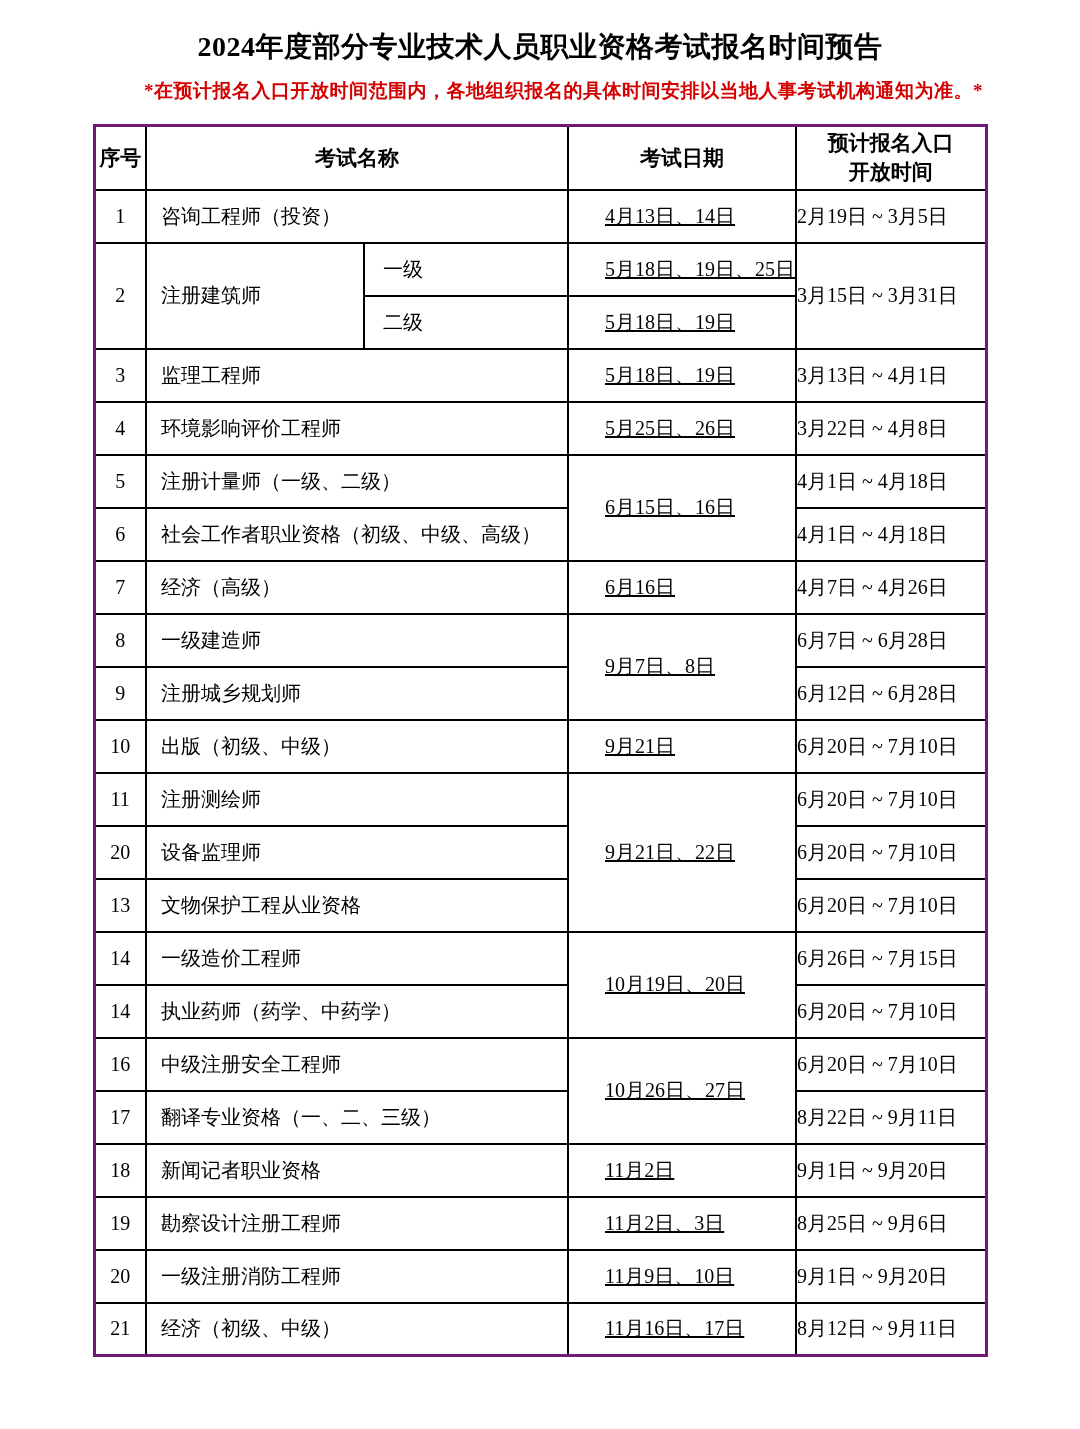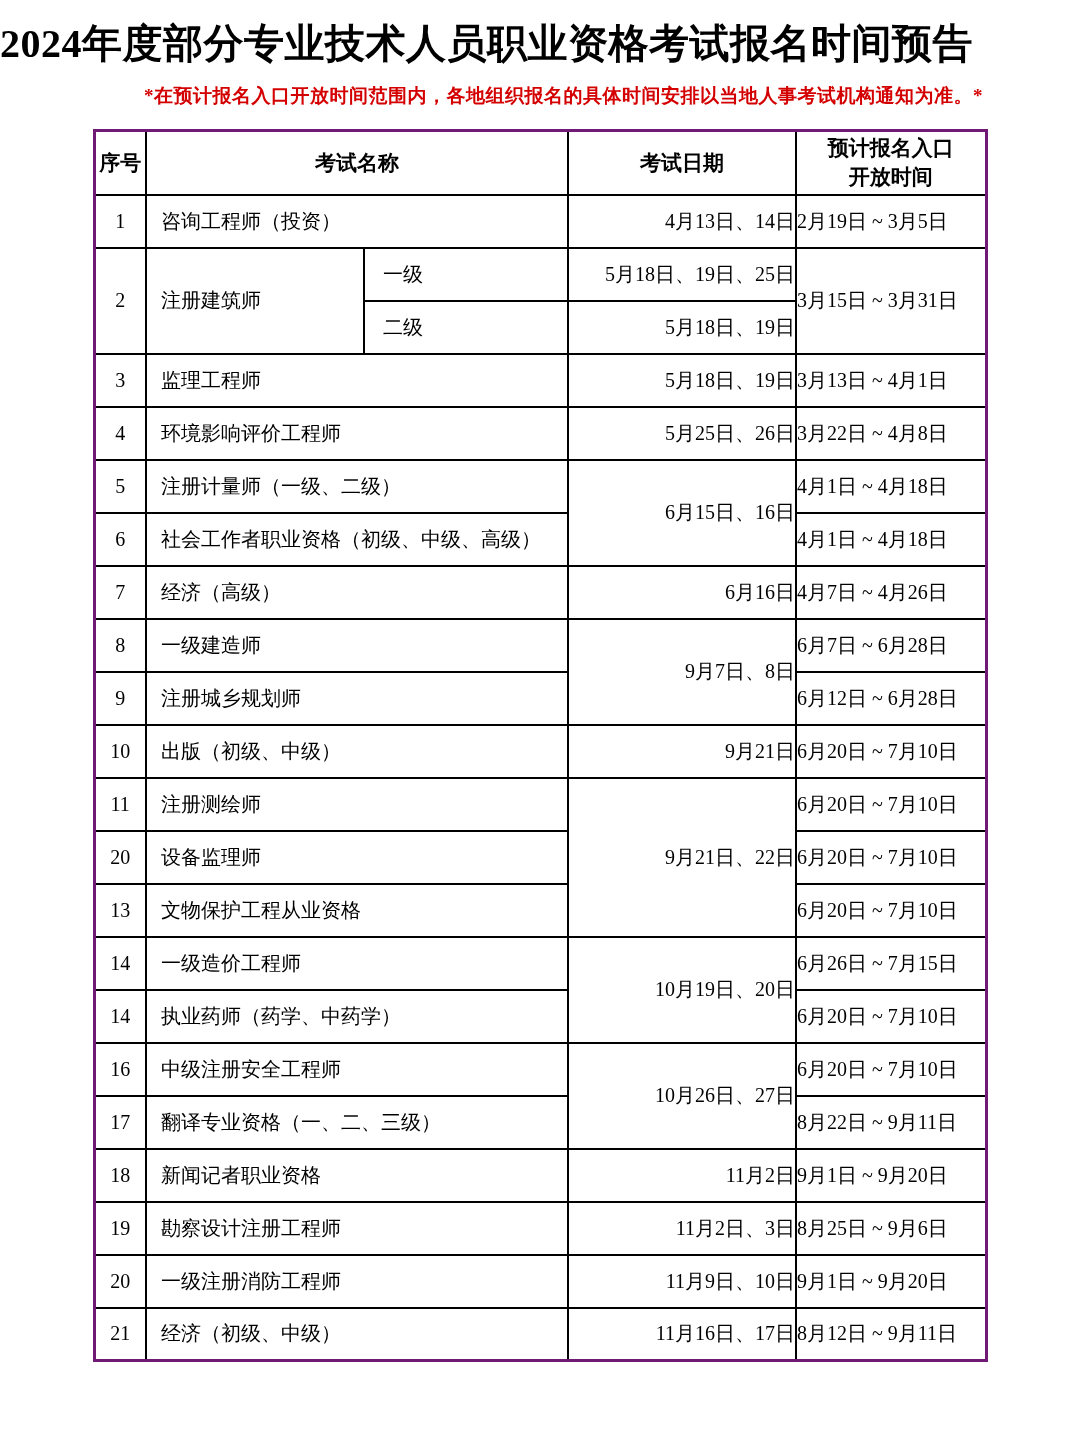--- a/index.html
+++ b/index.html
@@ -6,23 +6,23 @@
   html, body { background: #ffffff; }
   body {
     width: 1080px;
     height: 1429px;
     font-family: "Liberation Serif", serif;
     color: #000000;
     overflow: hidden;
   }
   .page { width: 1080px; height: 1429px; background: #ffffff; }
   .title {
-    margin-top: 16px;
-    text-align: left;
-    font-size: 40px;
+    margin-top: 28px;
+    text-align: center;
+    font-size: 28px;
     font-weight: bold;
     letter-spacing: 0.5px;
   }
   .notice {
     margin-top: 12px;
     text-align: center;
     font-size: 19px;
     font-weight: bold;
     color: #d40000;
     letter-spacing: 0.5px;
@@ -41,21 +41,21 @@
     vertical-align: middle;
     overflow: hidden;
     white-space: nowrap;
   }
   .exam-table thead tr { height: 64px; }
   .exam-table tbody tr { height: 53px; }
   .exam-table th { font-weight: bold; text-align: center; font-size: 21px; }
   td.c-no { text-align: center; }
   td.c-name { text-align: left; padding-left: 14px; }
   td.c-level { text-align: left; padding-left: 18px; margin-top: 32px; }
-  td.c-date { text-align: right; padding-left: 22px; }
+  td.c-date { text-align: left; padding-left: 36px; text-decoration: underline; }
   td.c-window { text-align: left; }
   .hdr-two-line span { display: block; line-height: 1.35; }
 </style>
 </head>
 <body>
 
 <div class="page">
   <div class="title">2024年度部分专业技术人员职业资格考试报名时间预告</div>
   <div class="notice">*在预计报名入口开放时间范围内，各地组织报名的具体时间安排以当地人事考试机构通知为准。*</div>
 

